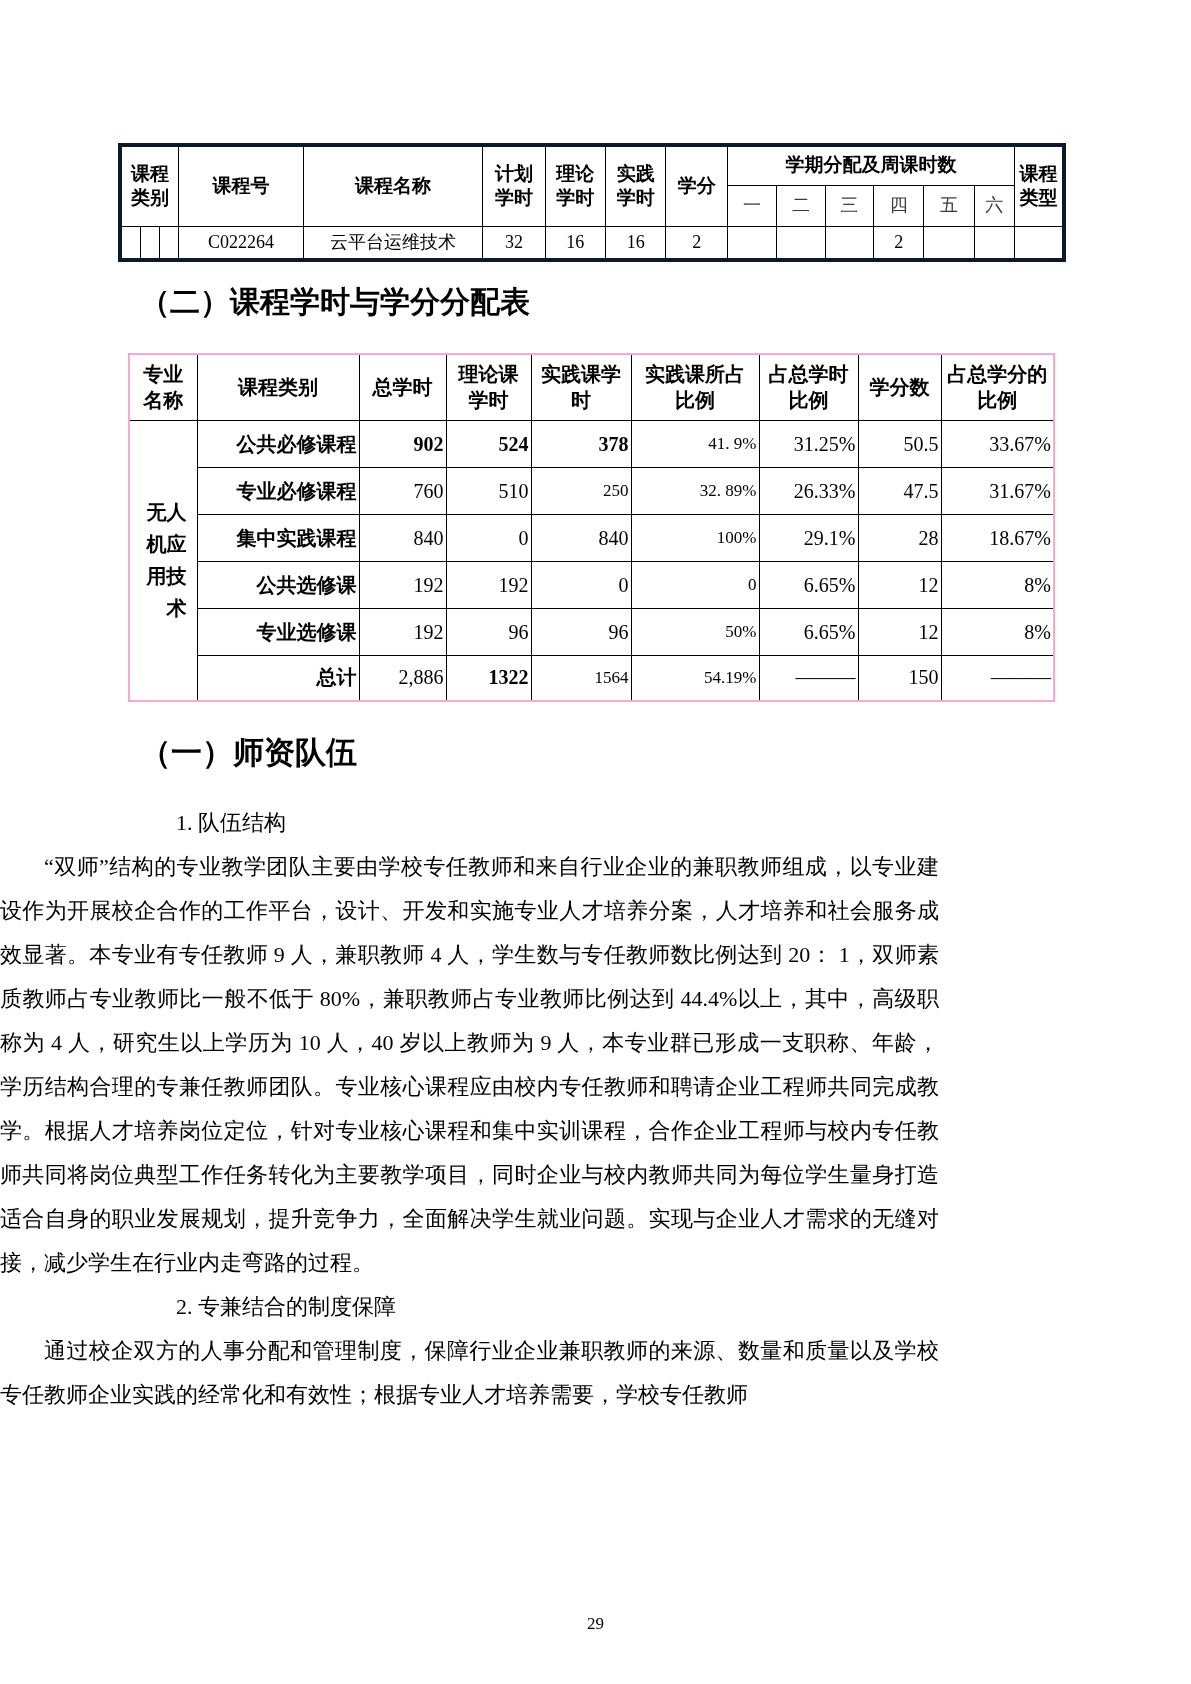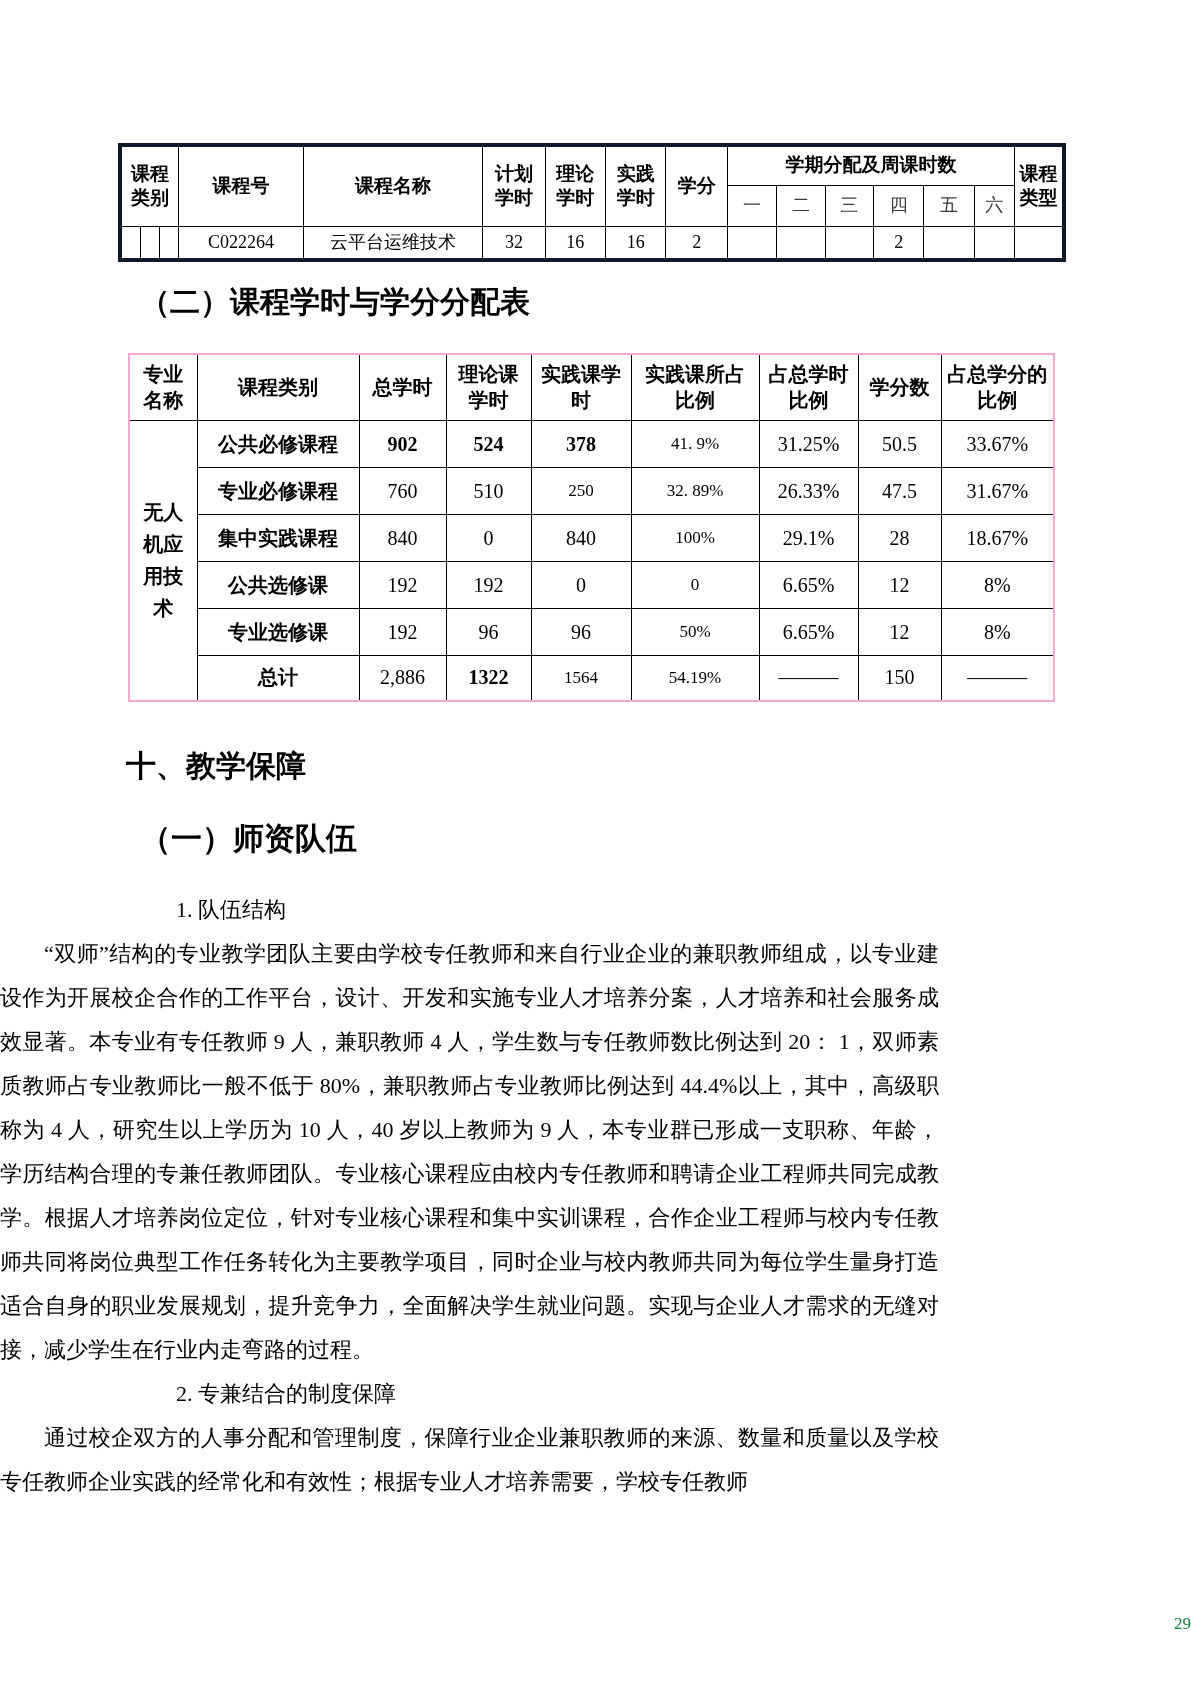--- a/index.html
+++ b/index.html
@@ -39,39 +39,39 @@
   .h-alloc{margin:22px 0 0 140px;}
   .h-ten{margin:46px 0 0 126px;}
   .h-one{margin:32px 0 0 140px;font-size:31px;}
 
   
   .t2{margin:28px 0 0 128px;width:925px;border:2px solid #f9a8d4;}
   .t2 th{font-size:20px;line-height:1.3;}
   .t2 tr.h{height:67px;}
   .t2 tr.r{height:47px;}
   .t2 tr.last{height:45px;margin-top:46px;}
-  .t2 td{font-size:20px;}
+  .t2 td{font-size:20px;text-align:right;}
   .t2 td.lbl{font-family:"Liberation Sans", sans-serif;font-weight:bold;}
   .t2 td.major{font-family:"Liberation Sans", sans-serif;font-weight:bold;line-height:1.6;padding:0 10px;}
   .t2 td.sm{font-size:17px;}
   .t2 td.bnum{font-weight:bold;}
 
   
   .bodytext{
     margin:0 0 0 126px;width:939px;
     font-size:22px;line-height:44px;
     text-align:justify;
   }
   .item-line{margin:26px 0 0 126px;width:939px;font-size:22px;line-height:44px;text-indent:50px;}
   .item-line.i2{margin-top:0;}
   .para{ text-indent:2em; margin:0;}
 
   .page-number{
     position:absolute;left:0;bottom:50px;width:100%;
-    text-align:right;font-size:17px;color:#15803d;
+    text-align:center;font-size:17px;color:#000000;
   }
 </style>
 </head>
 <body>
 
 <div class="page">
 
   <table class="t1">
     <colgroup>
       <col style="width:20px">
@@ -226,21 +226,20 @@
       <td class="bnum">1322</td>
       <td class="sm">1564</td>
       <td class="sm">54.19%</td>
       <td>———</td>
       <td>150</td>
       <td>———</td>
     </tr>
   </tbody>
     </table>
 
-  <div class="h-big h-ten">十、教学保障</div>
   <div class="h-big h-one">（一）师资队伍</div>
 
   <div class="item-line">1. 队伍结构</div>
   <p class="bodytext para">“双师”结构的专业教学团队主要由学校专任教师和来自行业企业的兼职教师组成，以专业建设作为开展校企合作的工作平台，设计、开发和实施专业人才培养分案，人才培养和社会服务成效显著。本专业有专任教师 9 人，兼职教师 4 人，学生数与专任教师数比例达到 20： 1，双师素质教师占专业教师比一般不低于 80%，兼职教师占专业教师比例达到 44.4%以上，其中，高级职称为 4 人，研究生以上学历为 10 人，40 岁以上教师为 9 人，本专业群已形成一支职称、年龄，学历结构合理的专兼任教师团队。专业核心课程应由校内专任教师和聘请企业工程师共同完成教学。根据人才培养岗位定位，针对专业核心课程和集中实训课程，合作企业工程师与校内专任教师共同将岗位典型工作任务转化为主要教学项目，同时企业与校内教师共同为每位学生量身打造适合自身的职业发展规划，提升竞争力，全面解决学生就业问题。实现与企业人才需求的无缝对接，减少学生在行业内走弯路的过程。</p>
   <div class="item-line i2">2. 专兼结合的制度保障</div>
   <p class="bodytext para">通过校企双方的人事分配和管理制度，保障行业企业兼职教师的来源、数量和质量以及学校专任教师企业实践的经常化和有效性；根据专业人才培养需要，学校专任教师</p>
 
   <div class="page-number">29</div>
 
 </div>

